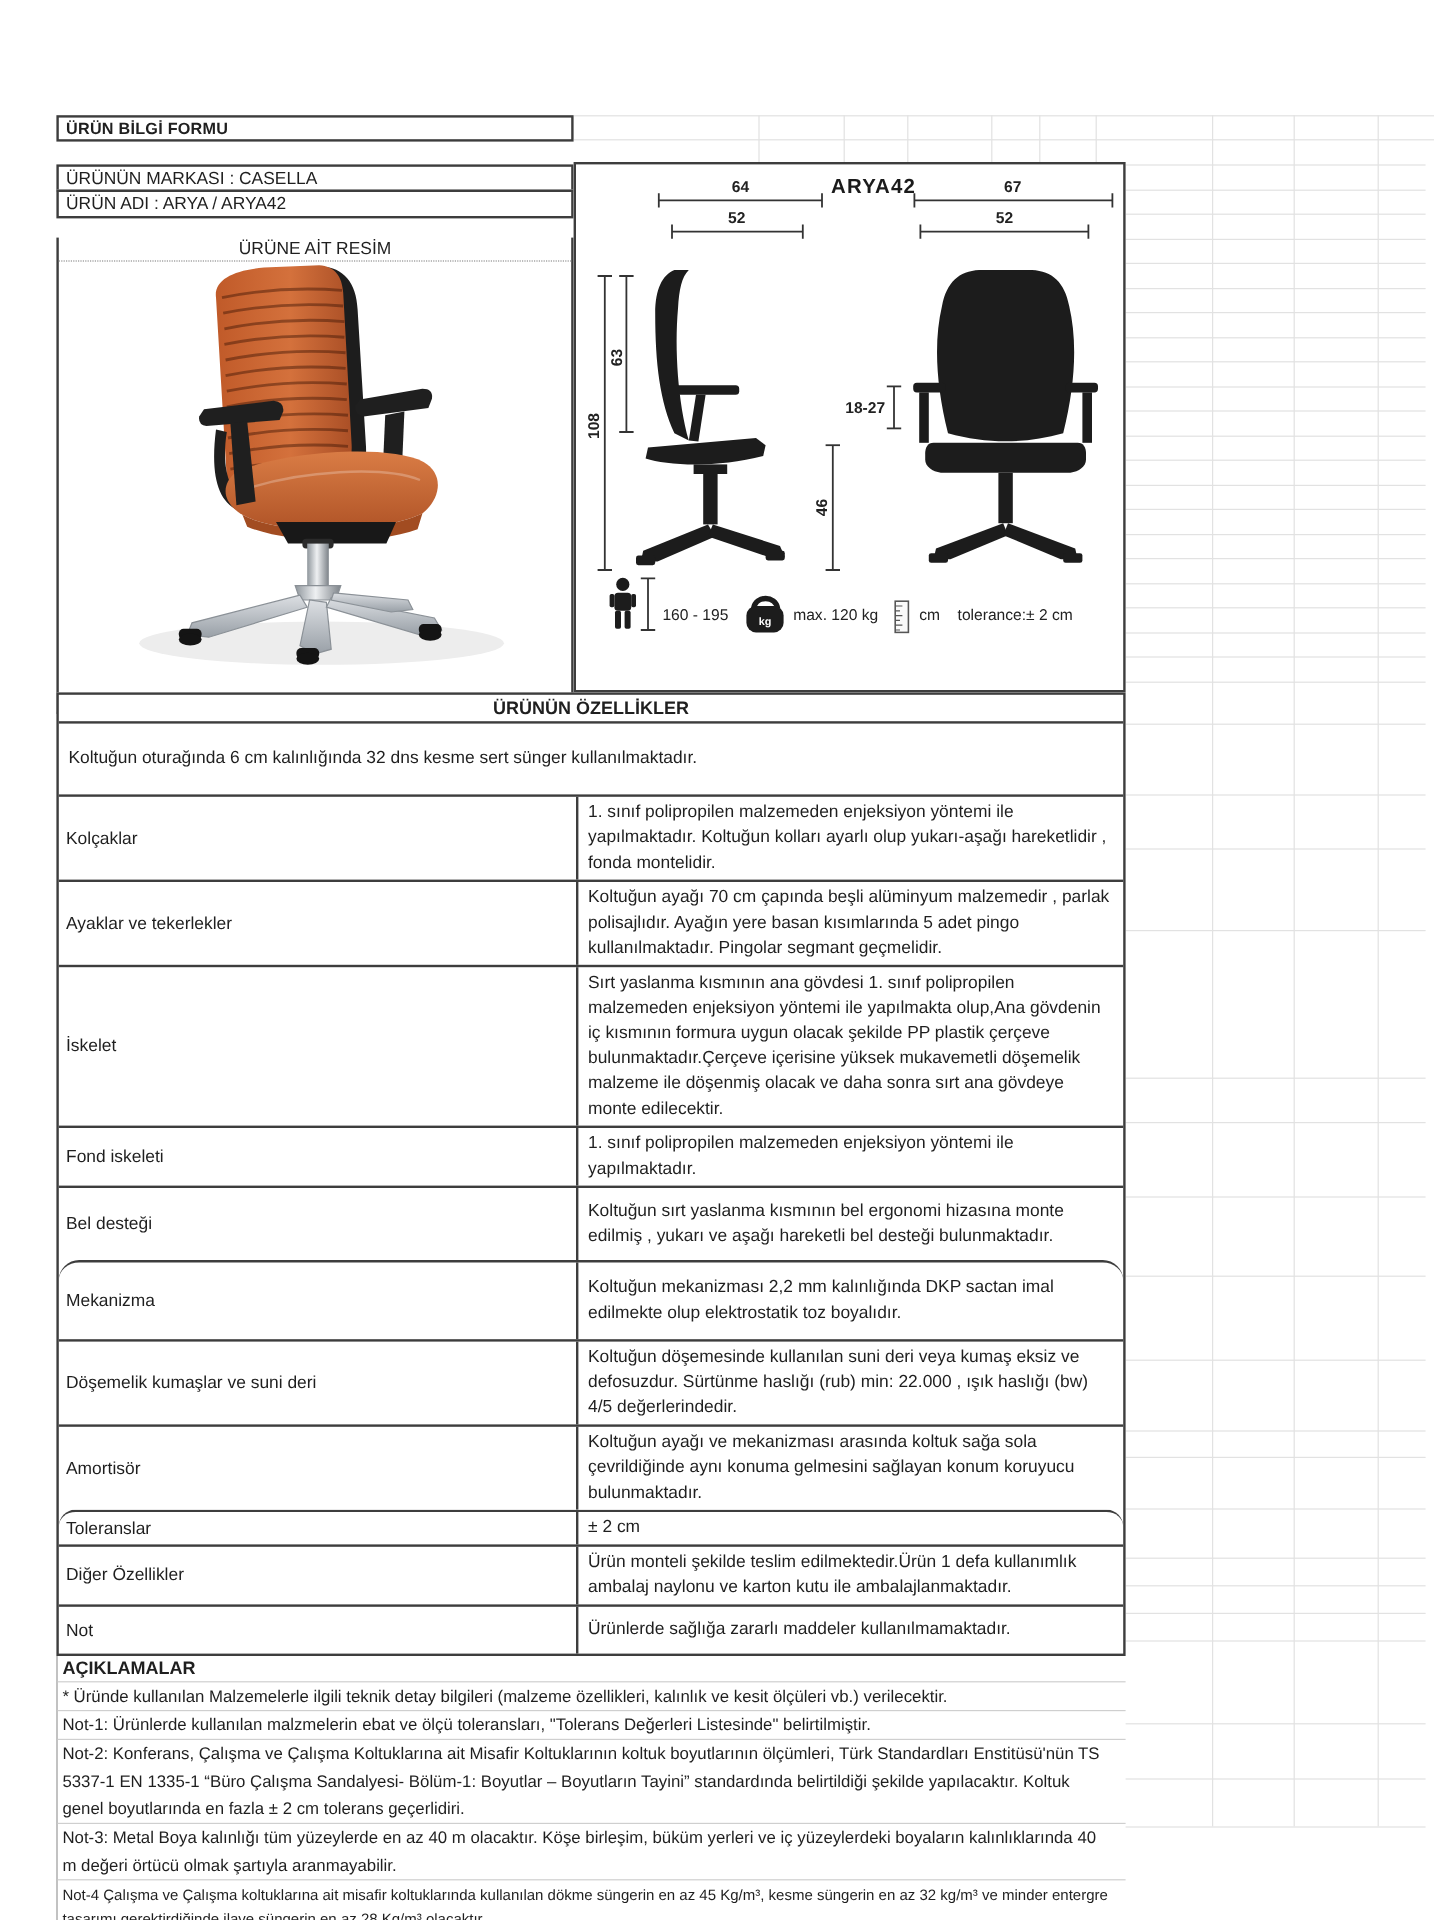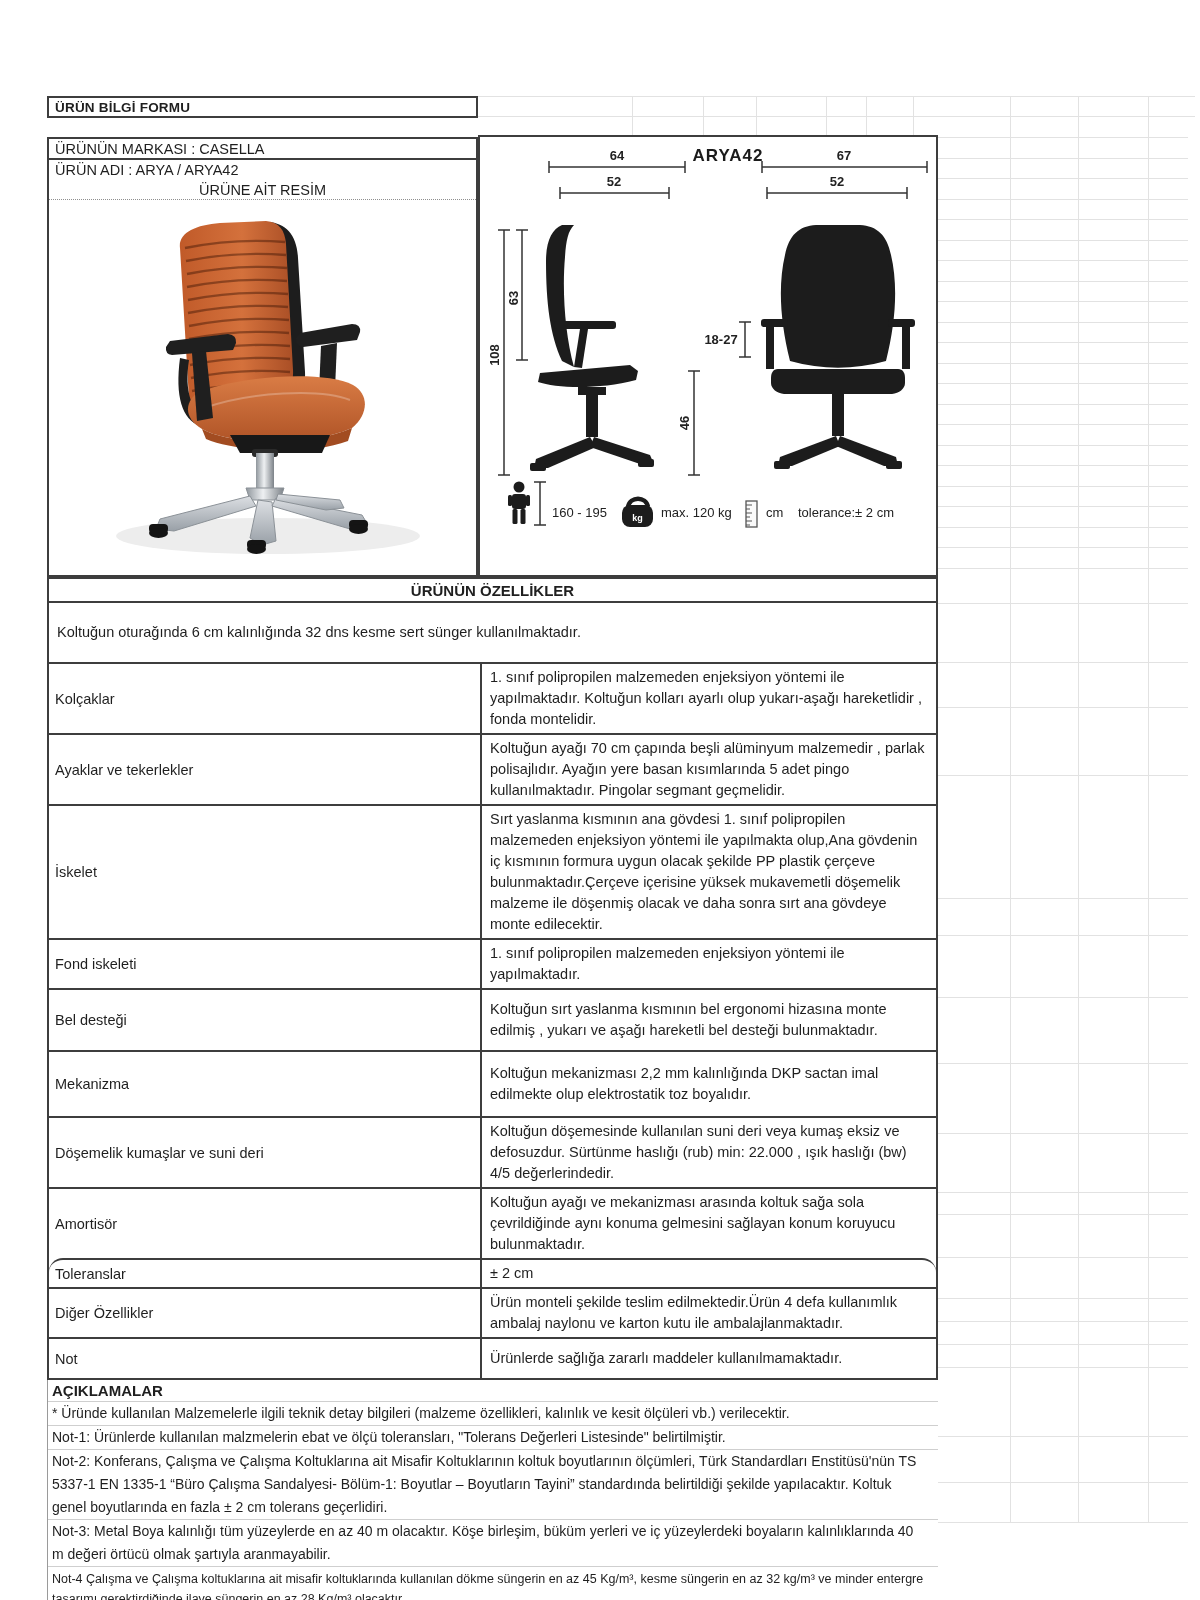--- a/index.html
+++ b/index.html
@@ -99,21 +99,21 @@
   <div class="cell" style="left:47px;top:137px;width:431px;height:23px;">
     <span>ÜRÜNÜN MARKASI : CASELLA</span>
   </div>
   <div class="cell bold" style="left:47px;top:96px;width:431px;height:22px;">
     <span>ÜRÜN BİLGİ FORMU</span>
   </div>
   <div class="cell" style="left:47px;top:158px;width:431px;height:24px;">
     <span>ÜRÜN ADI : ARYA / ARYA42</span>
   </div>
 
-  <div class="imgcell" style="left:47px;top:180px;width:431px;height:397px;">
+  <div class="imgcell" style="left:47px;top:198px;width:431px;height:397px;">
     <div class="imgcaption">
       <span>ÜRÜNE AİT RESİM</span>
     </div>
   </div>
 
   <svg viewBox="0 0 350 360" style="position:absolute;left:100px;top:202px;width:350px;height:360px;">
     <defs>
       <linearGradient id="gOr" x1="0" y1="0" x2="1" y2="0">
         <stop offset="0" stop-color="#c05a29"></stop>
           <stop offset=".55" stop-color="#d4713c"></stop>
@@ -327,21 +327,21 @@
             <div class="spec-value">
               <span> 1. sınıf polipropilen malzemeden enjeksiyon yöntemi ile yapılmaktadır.</span>
             </div>
           </div>
           <div class="spec-row" style="min-height: 62px;">
             <div class="spec-label">Bel desteği</div>
             <div class="spec-value">
               <span>Koltuğun sırt yaslanma kısmının bel ergonomi hizasına monte edilmiş , yukarı ve aşağı hareketli bel desteği bulunmaktadır.</span>
             </div>
           </div>
-          <div class="spec-row" style="min-height: 66px;">
+          <div class="spec-row" style="min-height: 66px; border-radius: 17px;">
             <div class="spec-label">Mekanizma</div>
             <div class="spec-value">
               <span>Koltuğun mekanizması 2,2 mm kalınlığında DKP sactan imal edilmekte olup elektrostatik toz boyalıdır.</span>
             </div>
           </div>
           <div class="spec-row" style="min-height: 70px;">
             <div class="spec-label">Döşemelik kumaşlar ve suni deri</div>
             <div class="spec-value">
               <span>Koltuğun döşemesinde kullanılan suni deri veya kumaş eksiz ve defosuzdur. Sürtünme haslığı (rub) min: 22.000 , ışık haslığı (bw) 4/5 değerlerindedir.</span>
             </div>
@@ -354,21 +354,21 @@
           </div>
           <div class="spec-row" style="min-height: 22px; border-radius: 14px;">
             <div class="spec-label">Toleranslar</div>
             <div class="spec-value">
               <span>± 2 cm</span>
             </div>
           </div>
           <div class="spec-row" style="min-height: 43px;">
             <div class="spec-label">Diğer Özellikler</div>
             <div class="spec-value">
-              <span>Ürün monteli şekilde teslim edilmektedir.Ürün 4 defa kullanımlık ambalaj naylonu ve karton kutu ile ambalajlanmaktadır.</span>
+              <span>Ürün monteli şekilde teslim edilmektedir.Ürün 1 defa kullanımlık ambalaj naylonu ve karton kutu ile ambalajlanmaktadır.</span>
             </div>
           </div>
           <div class="spec-row" style="min-height: 41px;">
             <div class="spec-label">Not</div>
             <div class="spec-value">
               <span>Ürünlerde sağlığa zararlı maddeler kullanılmamaktadır.</span>
             </div>
           </div>
         </div>
     </div>

